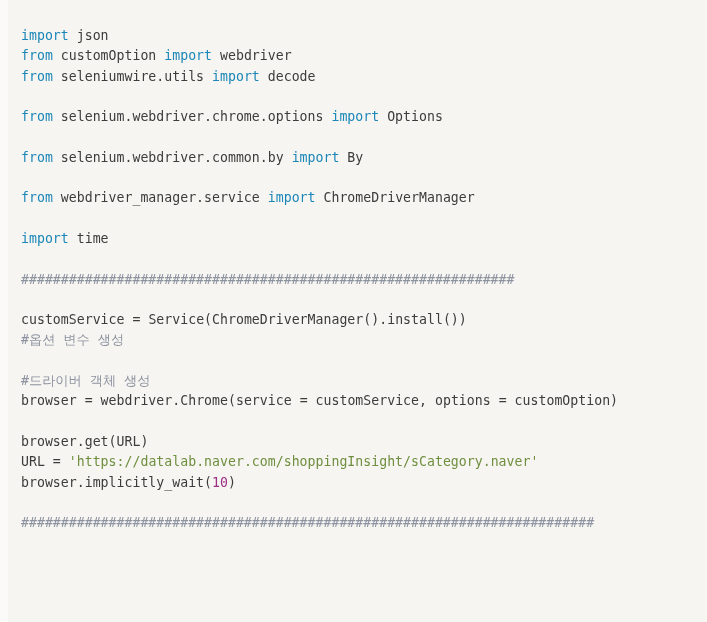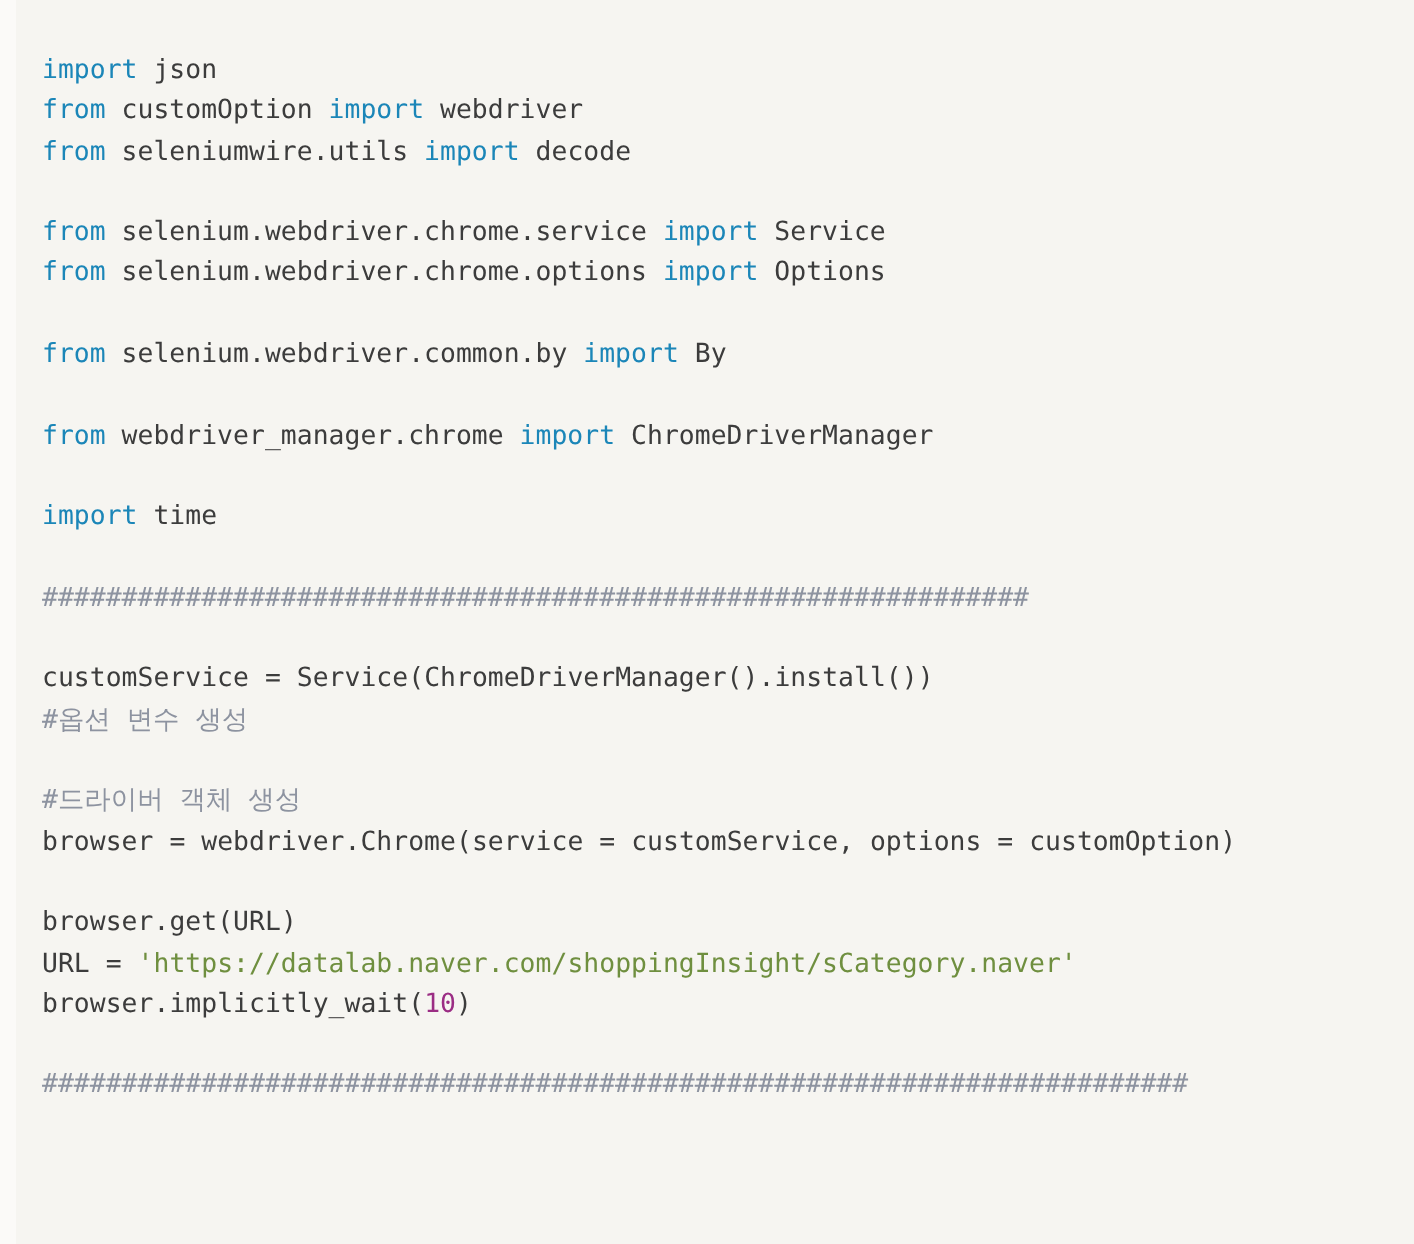--- a/index.html
+++ b/index.html
@@ -65,26 +65,25 @@
 <div id="editor-root">
 
   <div id="gutter-strip"></div>
 
   <div id="code-surface">
 
   <div class="code-line"><span class="tok-kw">import</span><span class="tok-plain"> json</span></div>
       <div class="code-line"><span class="tok-kw">from</span><span class="tok-plain"> customOption </span><span class="tok-kw">import</span><span class="tok-plain"> webdriver</span></div>
       <div class="code-line"><span class="tok-kw">from</span><span class="tok-plain"> seleniumwire.utils </span><span class="tok-kw">import</span><span class="tok-plain"> decode</span></div>
       <div class="code-line blank">&nbsp;</div>
-      <div class="code-line"><span class="tok-kw">from</span><span class="tok-plain"> selenium.webdriver.chrome.service </span><span class="tok-kw">import</span><span class="tok-cls"> Service</span></div>
       <div class="code-line"><span class="tok-kw">from</span><span class="tok-plain"> selenium.webdriver.chrome.options </span><span class="tok-kw">import</span><span class="tok-cls"> Options</span></div>
       <div class="code-line blank">&nbsp;</div>
       <div class="code-line"><span class="tok-kw">from</span><span class="tok-plain"> selenium.webdriver.common.by </span><span class="tok-kw">import</span><span class="tok-cls"> By</span></div>
       <div class="code-line blank">&nbsp;</div>
-      <div class="code-line"><span class="tok-kw">from</span><span class="tok-plain"> webdriver_manager.chrome </span><span class="tok-kw">import</span><span class="tok-cls"> ChromeDriverManager</span></div>
+      <div class="code-line"><span class="tok-kw">from</span><span class="tok-plain"> webdriver_manager.service </span><span class="tok-kw">import</span><span class="tok-cls"> ChromeDriverManager</span></div>
       <div class="code-line blank">&nbsp;</div>
       <div class="code-line"><span class="tok-kw">import</span><span class="tok-plain"> time</span></div>
       <div class="code-line blank">&nbsp;</div>
       <div class="code-line"><span class="tok-comment">##############################################################</span></div>
       <div class="code-line blank">&nbsp;</div>
       <div class="code-line"><span class="tok-plain">customService </span><span class="tok-op">=</span><span class="tok-plain"> </span><span class="tok-cls">Service</span><span class="tok-op">(</span><span class="tok-cls">ChromeDriverManager</span><span class="tok-op">().</span><span class="tok-plain">install</span><span class="tok-op">())</span></div>
       <div class="code-line"><span class="tok-comment">#옵션 변수 생성</span></div>
       <div class="code-line blank">&nbsp;</div>
       <div class="code-line"><span class="tok-comment">#드라이버 객체 생성</span></div>
       <div class="code-line"><span class="tok-plain">browser </span><span class="tok-op">=</span><span class="tok-plain"> webdriver.</span><span class="tok-cls">Chrome</span><span class="tok-op">(</span><span class="tok-plain">service </span><span class="tok-op">=</span><span class="tok-plain"> customService</span><span class="tok-op">,</span><span class="tok-plain"> options </span><span class="tok-op">=</span><span class="tok-plain"> customOption</span><span class="tok-op">)</span></div>

